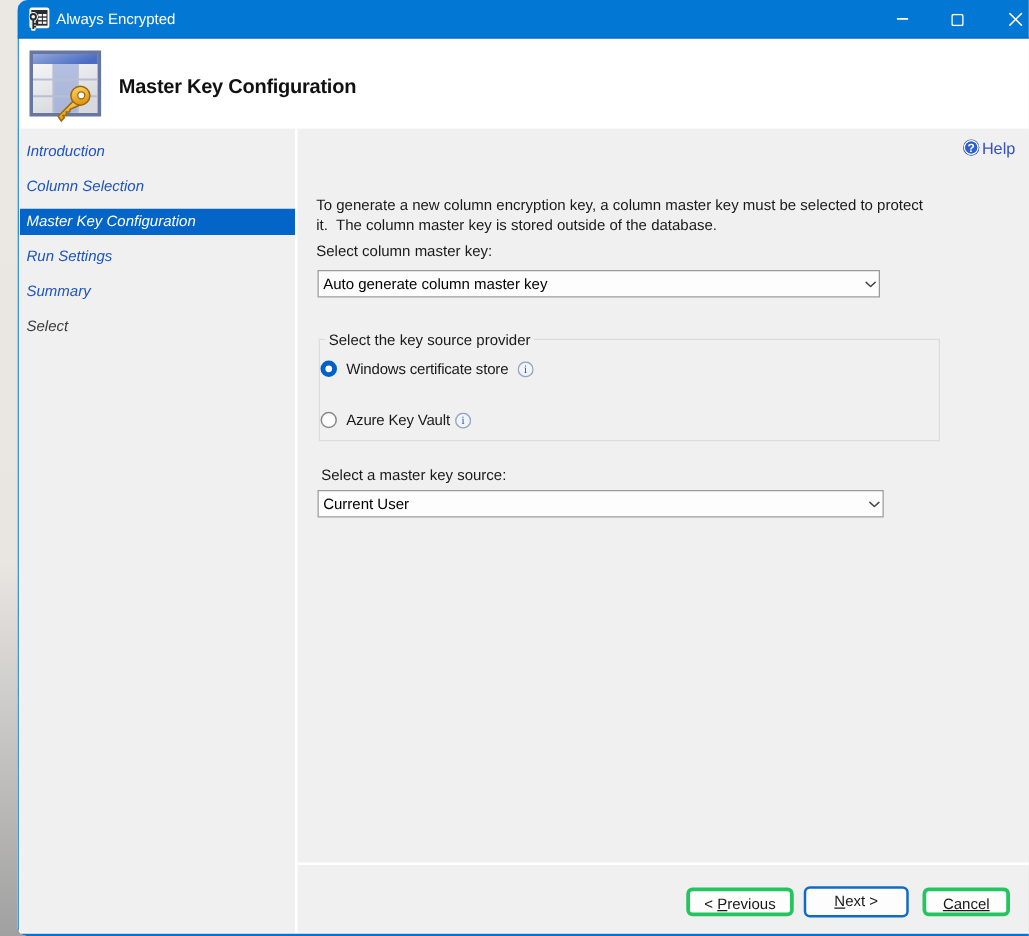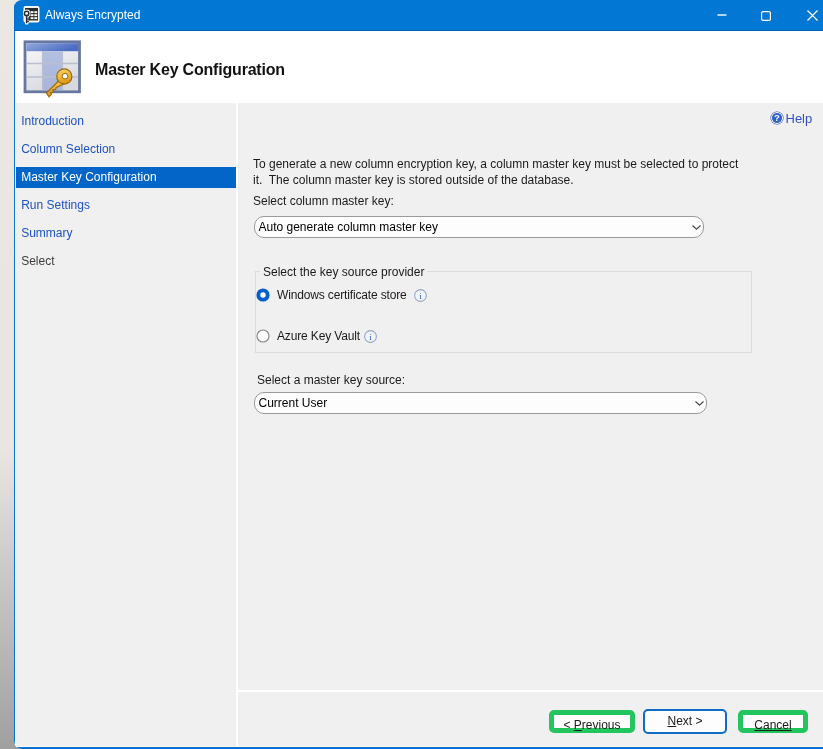--- a/index.html
+++ b/index.html
@@ -15,41 +15,41 @@
   .b-bot-w { position:absolute; left:1.3px; bottom:1.7px; width:820px; height:1.7px; background:#fdf8f1; z-index:49;}
 
   .titlebar { position:absolute; left:0; top:0; width:823px; height:31px; background:#0278d4; border-bottom:1px solid #0161be; }
   .titletext { position:absolute; left:31px; top:0; height:31px; line-height:30px; color:#fff; font-size:12px; }
   .header { position:absolute; left:0; top:31px; width:823px; height:72px; background:#ffffff; }
   .headtitle { position:absolute; left:81px; top:30px; font-size:16px; font-weight:bold; color:#111; letter-spacing:-0.2px; }
   .bodyarea { position:absolute; left:0; top:103px; width:823px; height:646px; background:#f0f0f0; }
   .divider { position:absolute; left:222px; top:103px; width:2px; height:646px; background:#ffffff; }
   .hr-bottom { position:absolute; left:224px; top:690px; width:599px; height:2px; background:#ffffff; }
 
-  .nav { position:absolute; left:1.2px; top:111px; width:220.8px; }
+  .nav { position:absolute; left:1.2px; top:111px; width:220.8px;font-style:italic; }
   .nav div { height:21px; margin:0 0 7px 0; line-height:21px; padding-left:6px; font-size:12px; color:#1d53c2; }
   .nav div.sel { background:#0365c8; color:#ffffff; }
   .nav div.dis { color:#3c3c3c; }
 
   .help { position:absolute; left:756px; top:111px; }
   .helptext { position:absolute; left:15.5px; top:0px; font-size:13px; color:#3350c8; }
 
   .para { position:absolute; left:239px; top:155.5px; width:520px; font-size:12px; line-height:16px; color:#1a1a1a; }
   .lab1 { position:absolute; left:239px; top:194px; font-size:12px; color:#1a1a1a; }
-  .combo { position:absolute; background:#fdfdfd; border:1px solid #9a9a9a; border-radius:10px; font-size:12px; color:#000; }
+  .combo { position:absolute; background:#fdfdfd; border:1px solid #9a9a9a; border-radius:0; font-size:12px; color:#000; }
   .combo1 { left:240px; top:216px; width:450px; height:22px; line-height:20px; padding-left:3.5px; }
   .combo2 { left:240px; top:392px; width:453px; height:22px; line-height:20px; padding-left:3.5px; }
   .chev { position:absolute; top:8px; width:9px; height:5px; }
 
   .group { position:absolute; left:241px; top:271px; width:497px; height:82px; border:1px solid #dcdcdc; }
   .grouplab { position:absolute; left:246px; top:265px; background:#f0f0f0; padding:0 3px; font-size:12px; color:#1a1a1a; }
   .radio-row { position:absolute; font-size:12px; color:#1a1a1a; }
   .lab2 { position:absolute; left:243px; top:373px; font-size:12px; color:#1a1a1a; }
 
-  .btn { position:absolute; background:#fdfdfd; border:5px solid #22c55e; border-radius:5px; font-size:12px; color:#1a1a1a; text-align:center; }
+  .btn { position:absolute; background:#fdfdfd; border:3px solid #22c55e; border-radius:5px; font-size:12px; color:#1a1a1a; text-align:center; }
   .btn-prev { left:535px; top:710px; width:86px; height:23px; line-height:21px; }
   .btn-next { left:629px; top:709px; width:84px; height:25px; line-height:21px; border:2px solid #0f6cc4; }
   .btn-cancel { left:724px; top:710px; width:70px; height:23px; line-height:21px;text-decoration:underline; }
   u { text-decoration:underline; }
 </style>
 </head>
 <body>
 <div class="win">
   <div class="titlebar">
     <svg style="position:absolute;left:9px;top:5px" width="18" height="21" viewBox="0 0 18 21">

